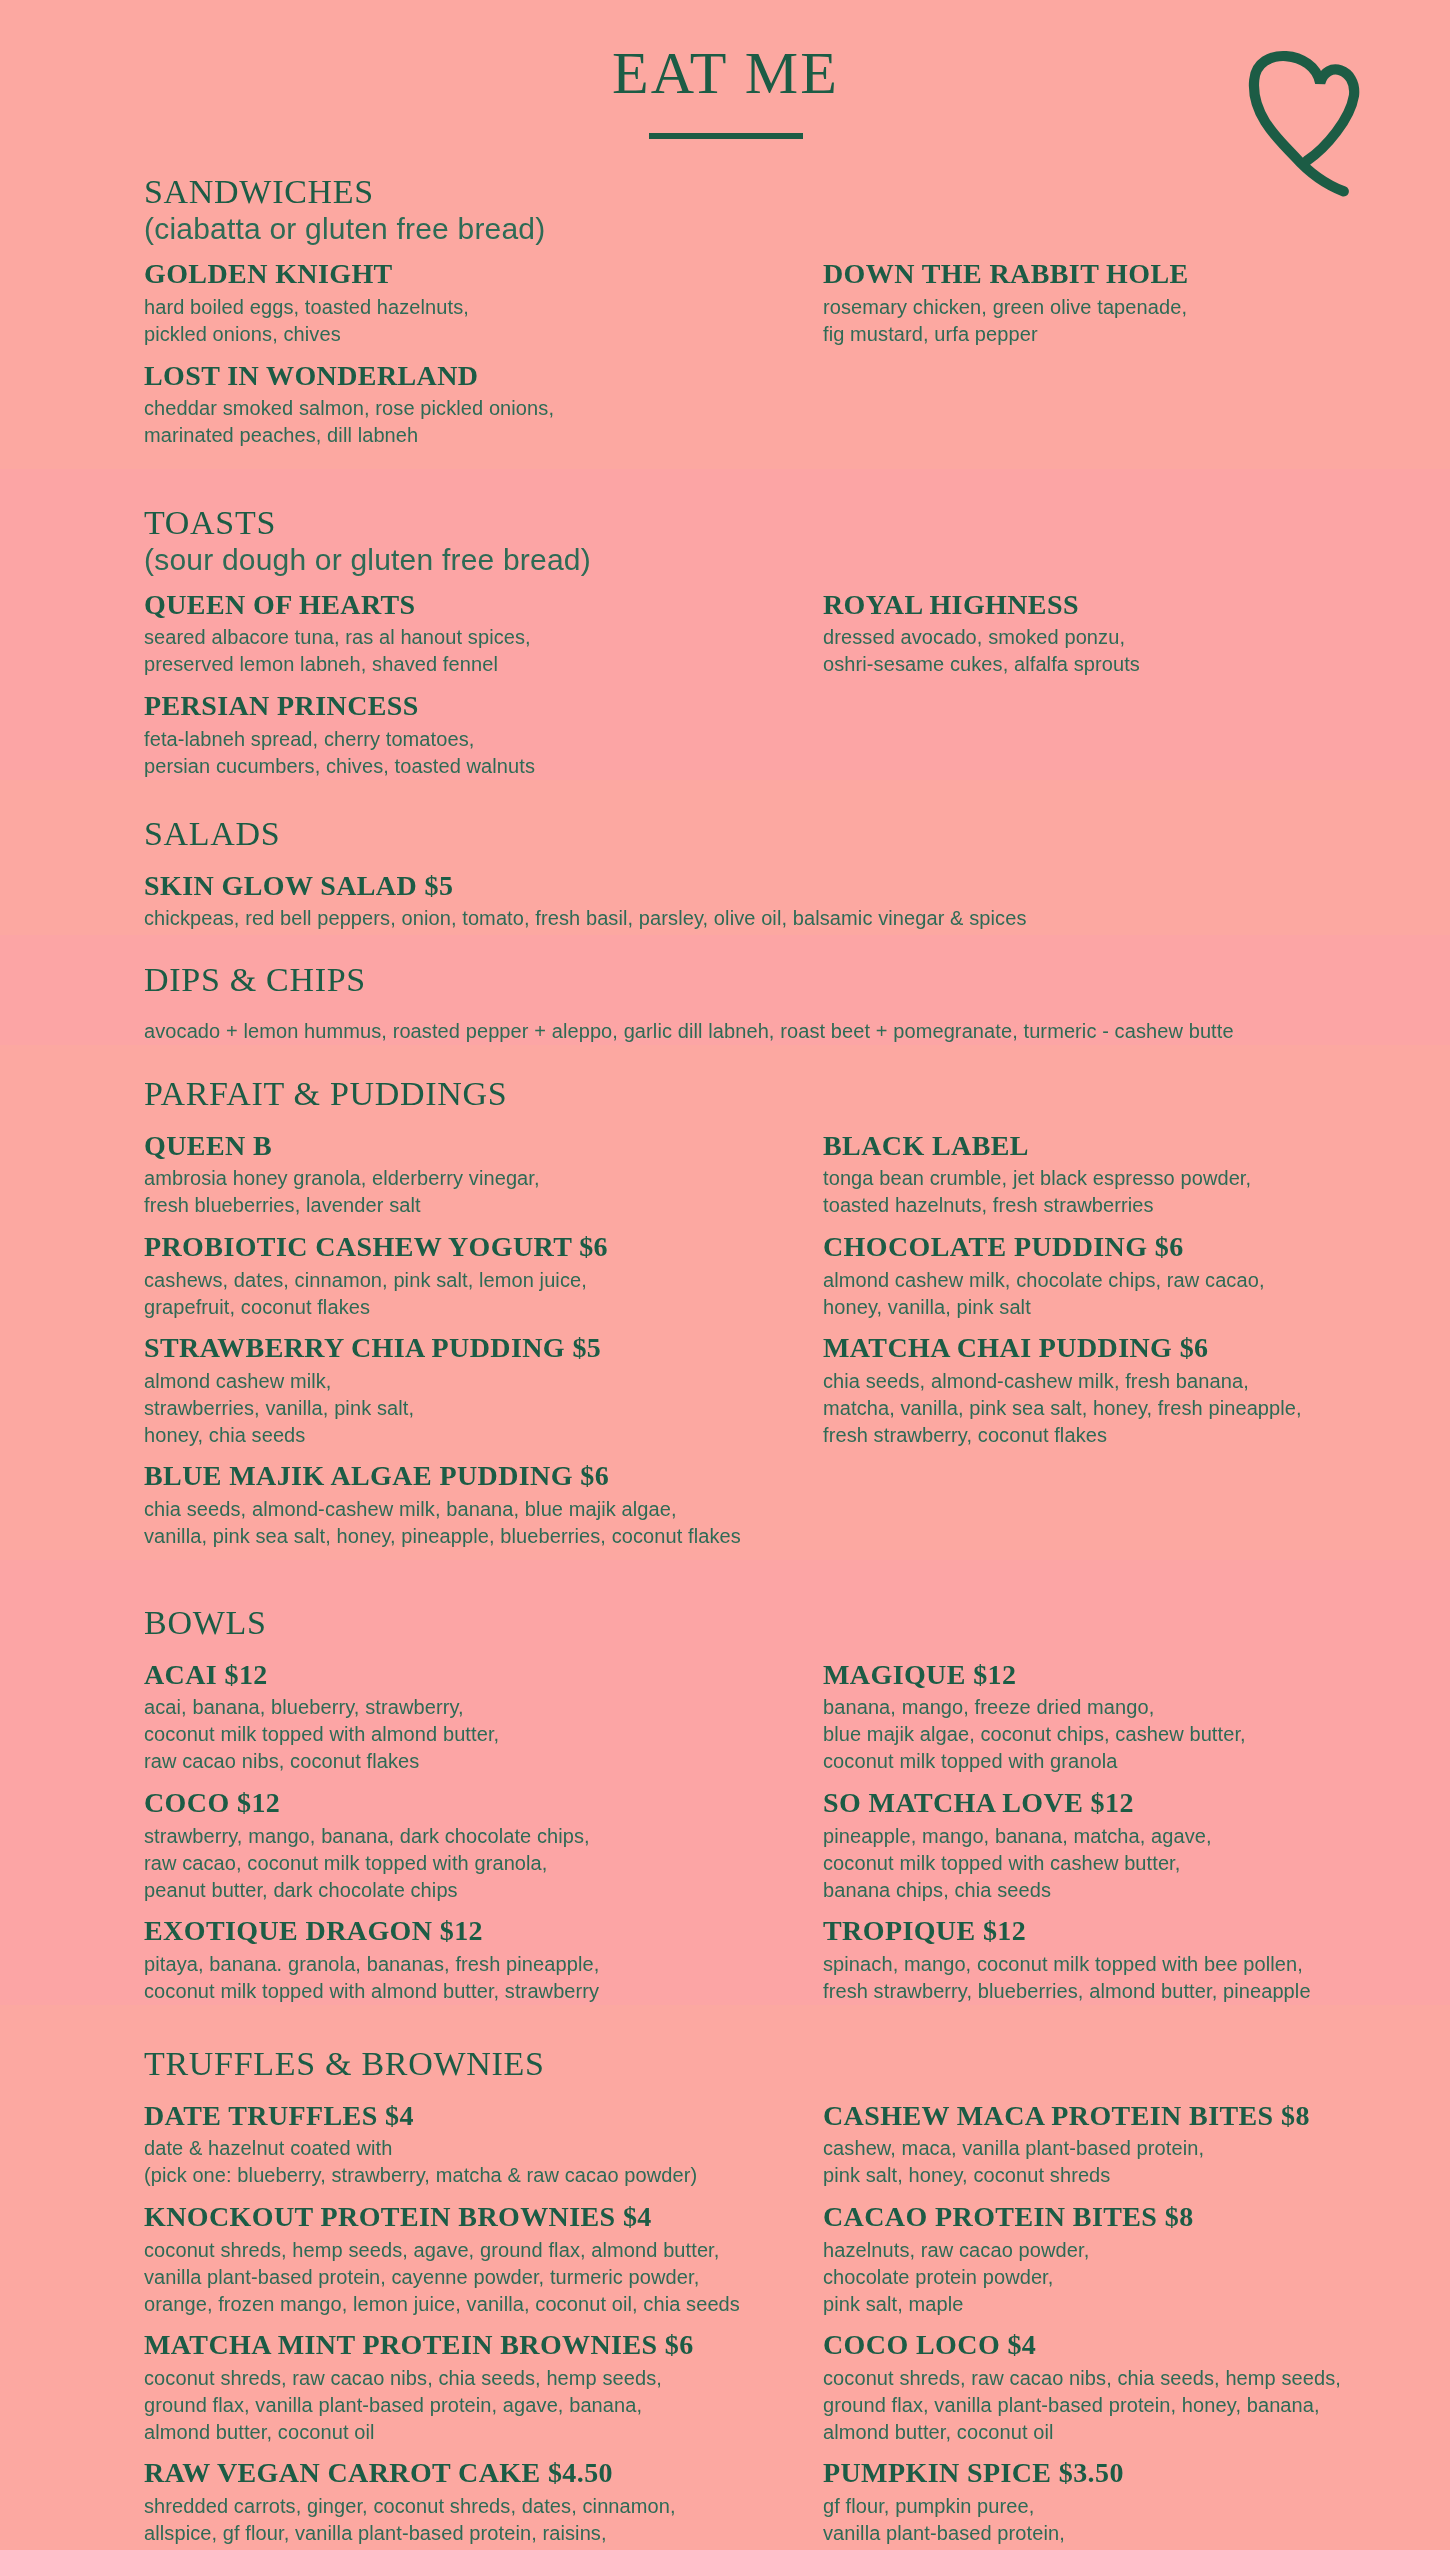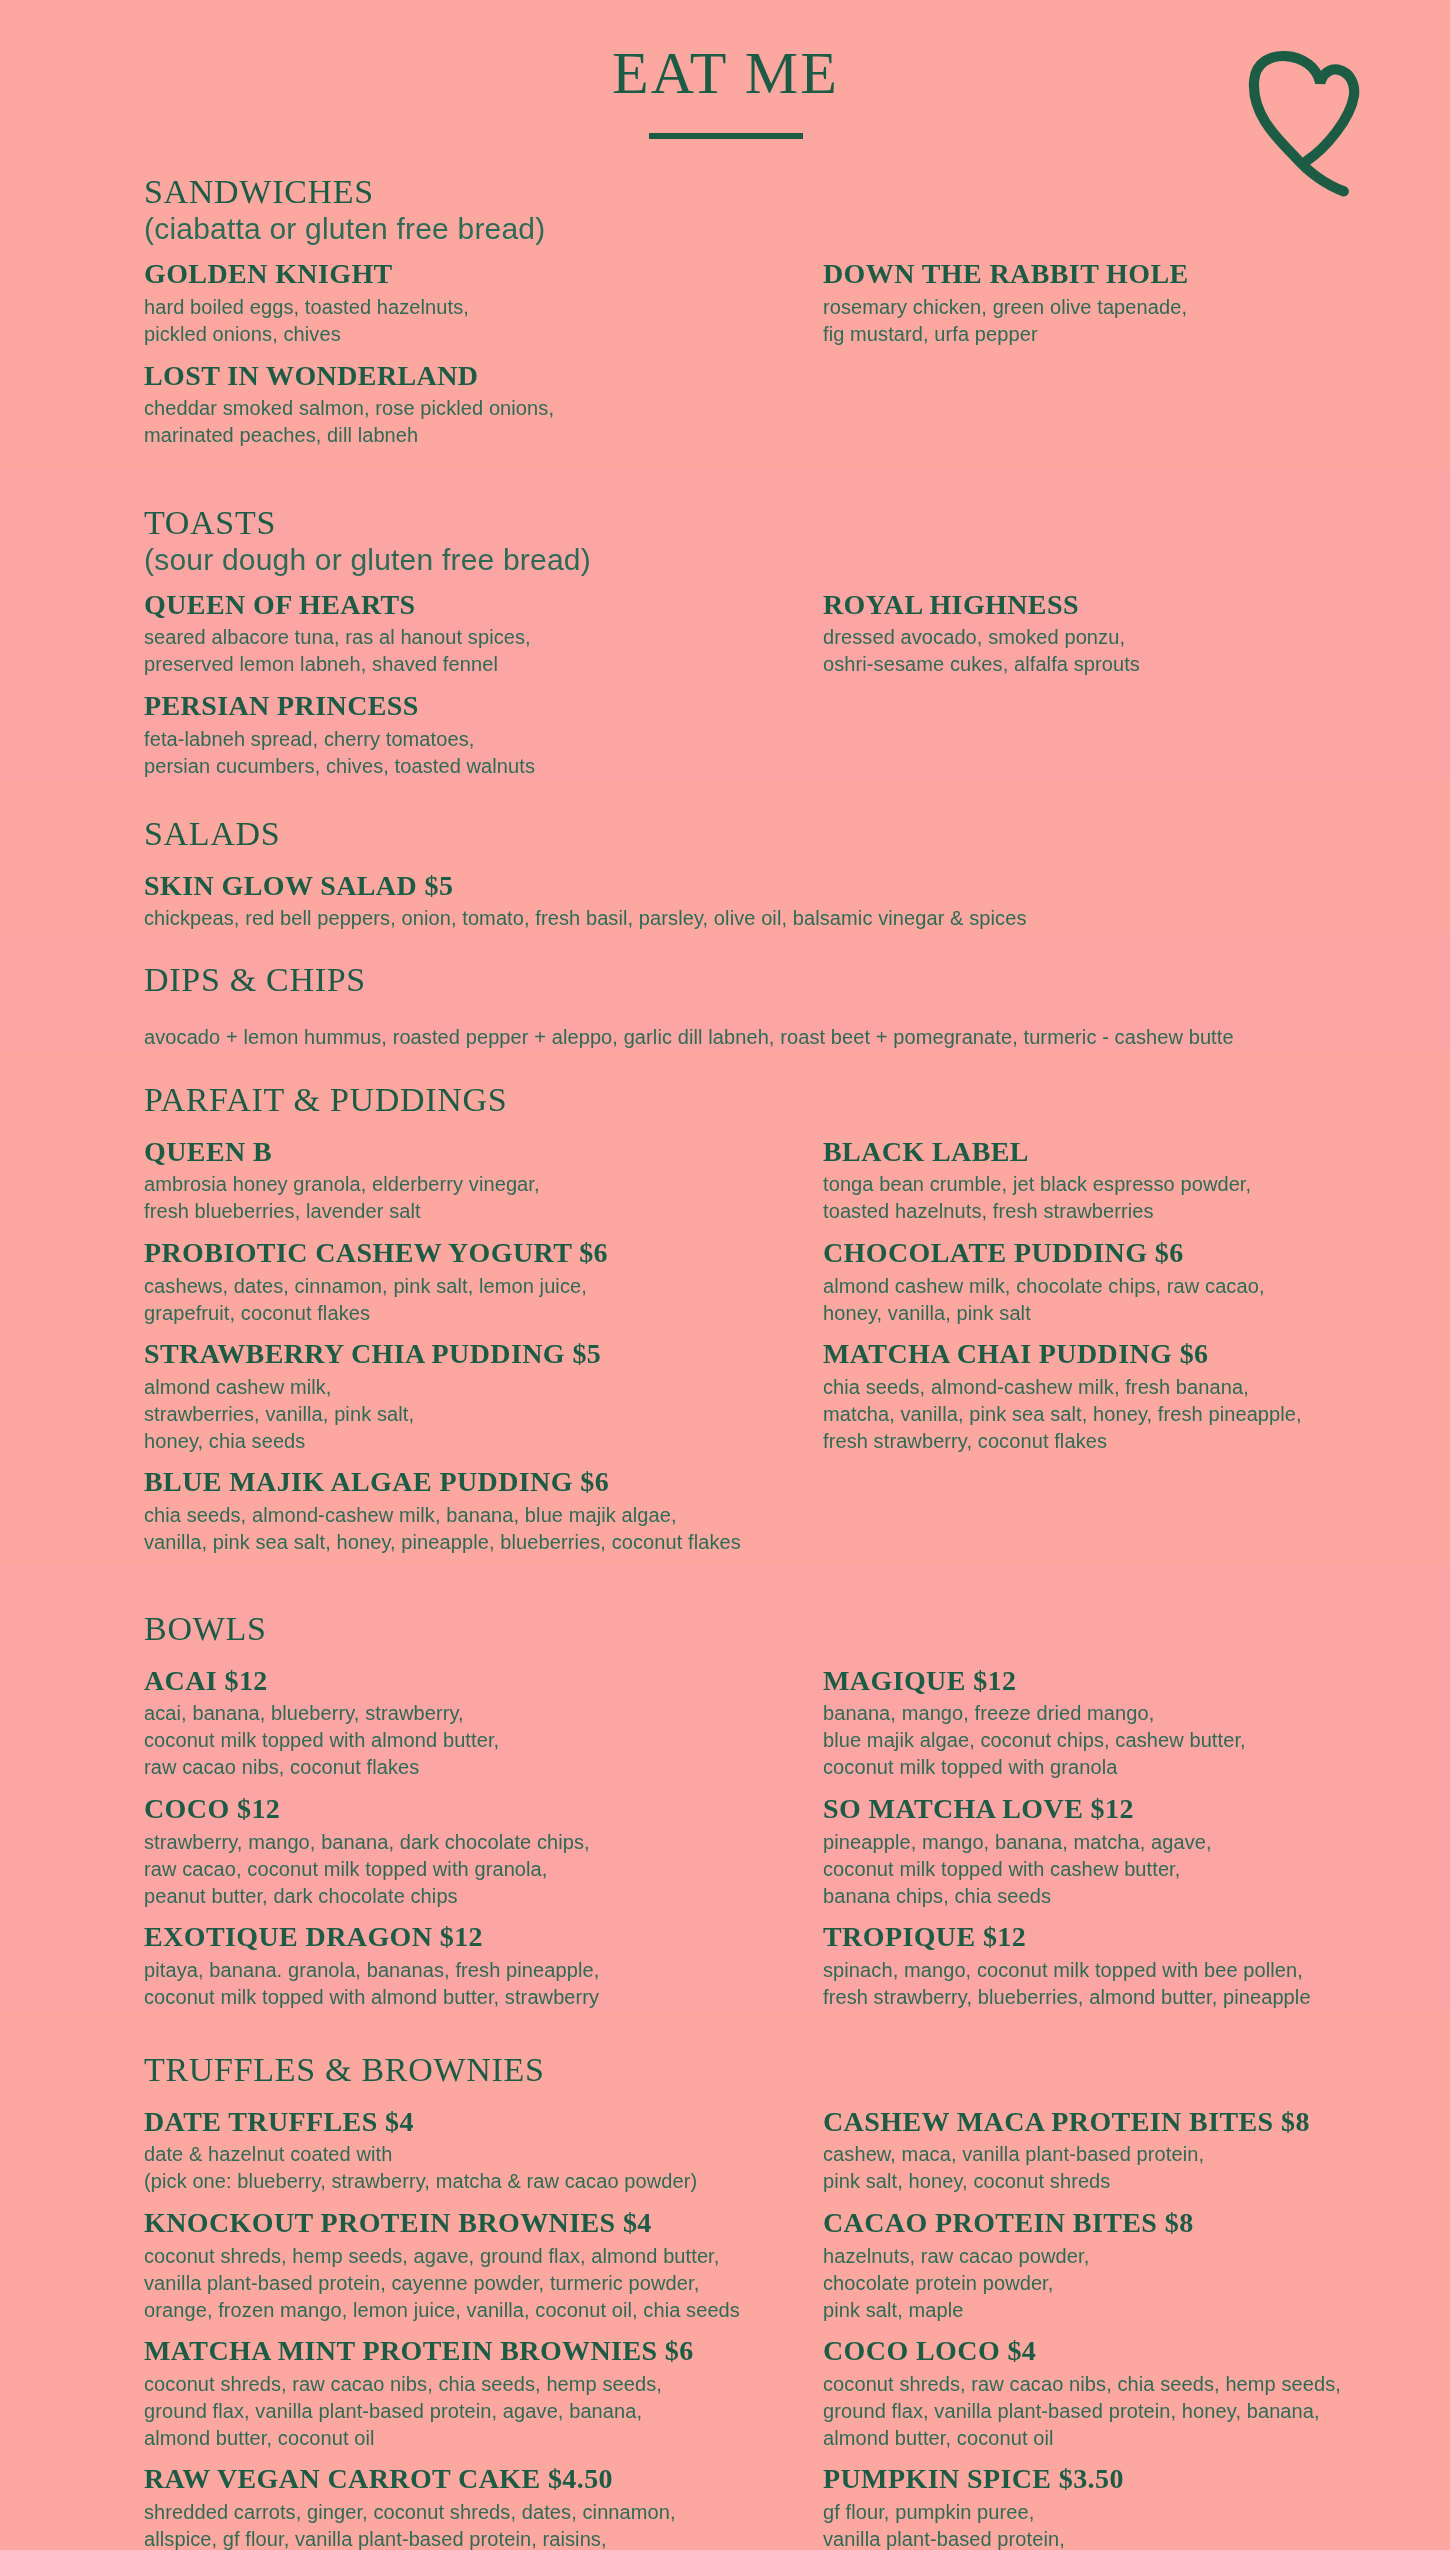--- a/index.html
+++ b/index.html
@@ -50,21 +50,21 @@
     color:var(--green);
   }
   .section-subtitle{
     font-size:30px;
     line-height:27px;
     color:var(--green-body);
     margin-top:3px;
     letter-spacing:0.2px;
   }
   .rows{margin-top:15px}
-  #band-dips .rows{margin-top:20px}
+  #band-dips .rows{margin-top:14px}
   .row{display:grid;grid-template-columns:679px minmax(0,1fr);margin-top:10.5px}
   .rows .row:first-child{margin-top:0}
   .cell{min-width:0}
   .cell.full{grid-column:1/-1}
   .item-name{
     font-family:Liberation Serif, serif;
     font-weight:700;
     font-size:28px;
     line-height:33px;
     letter-spacing:0.4px;

